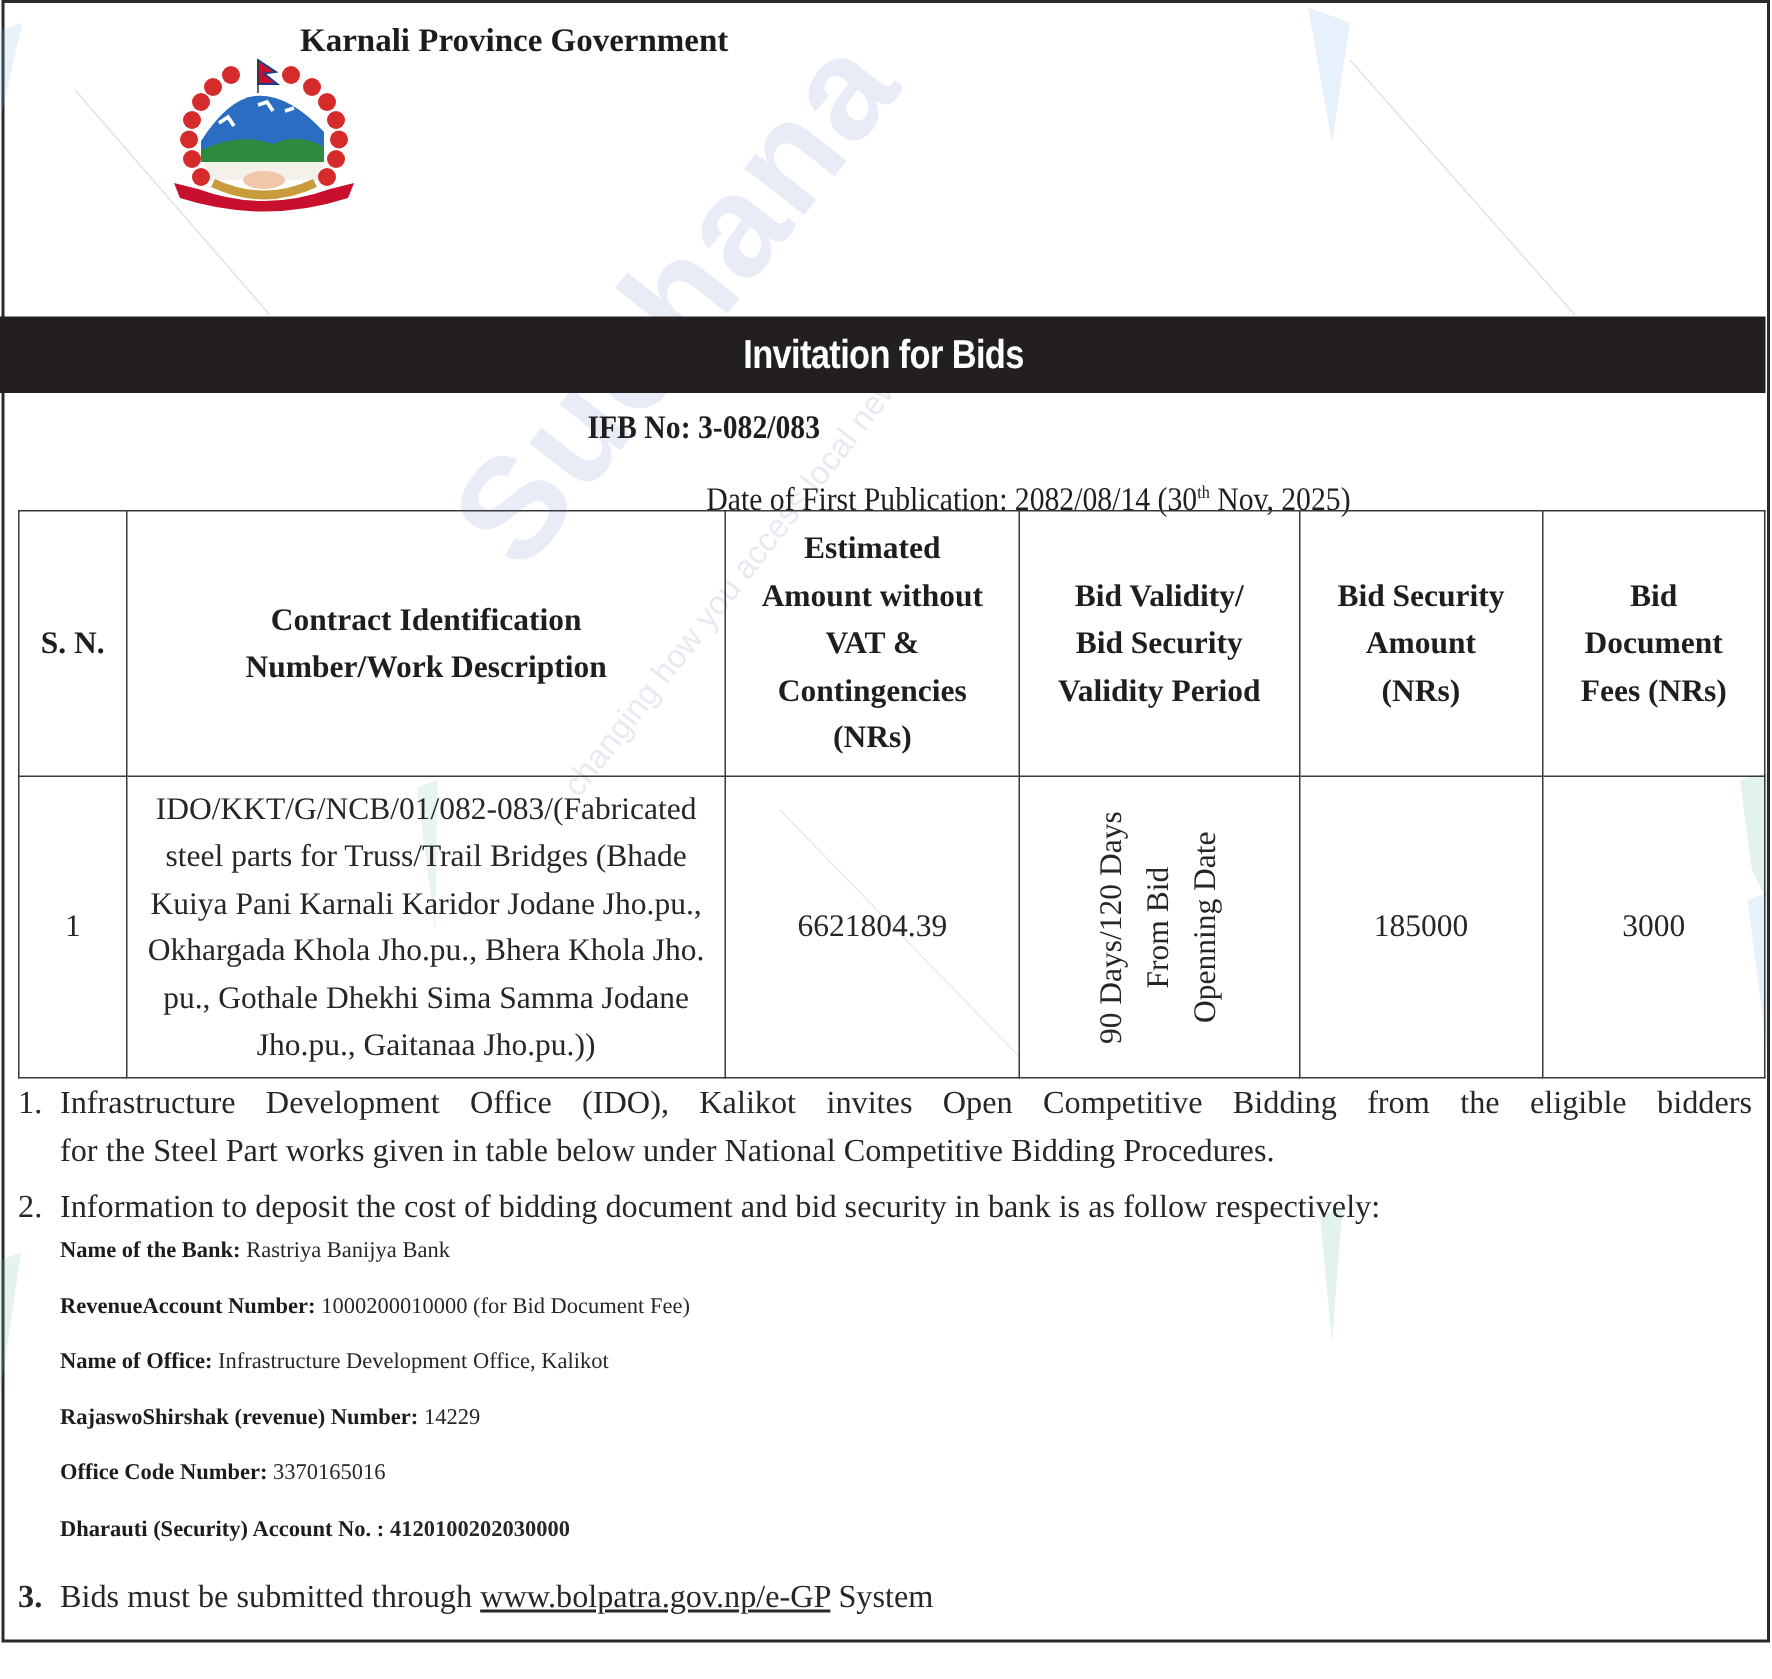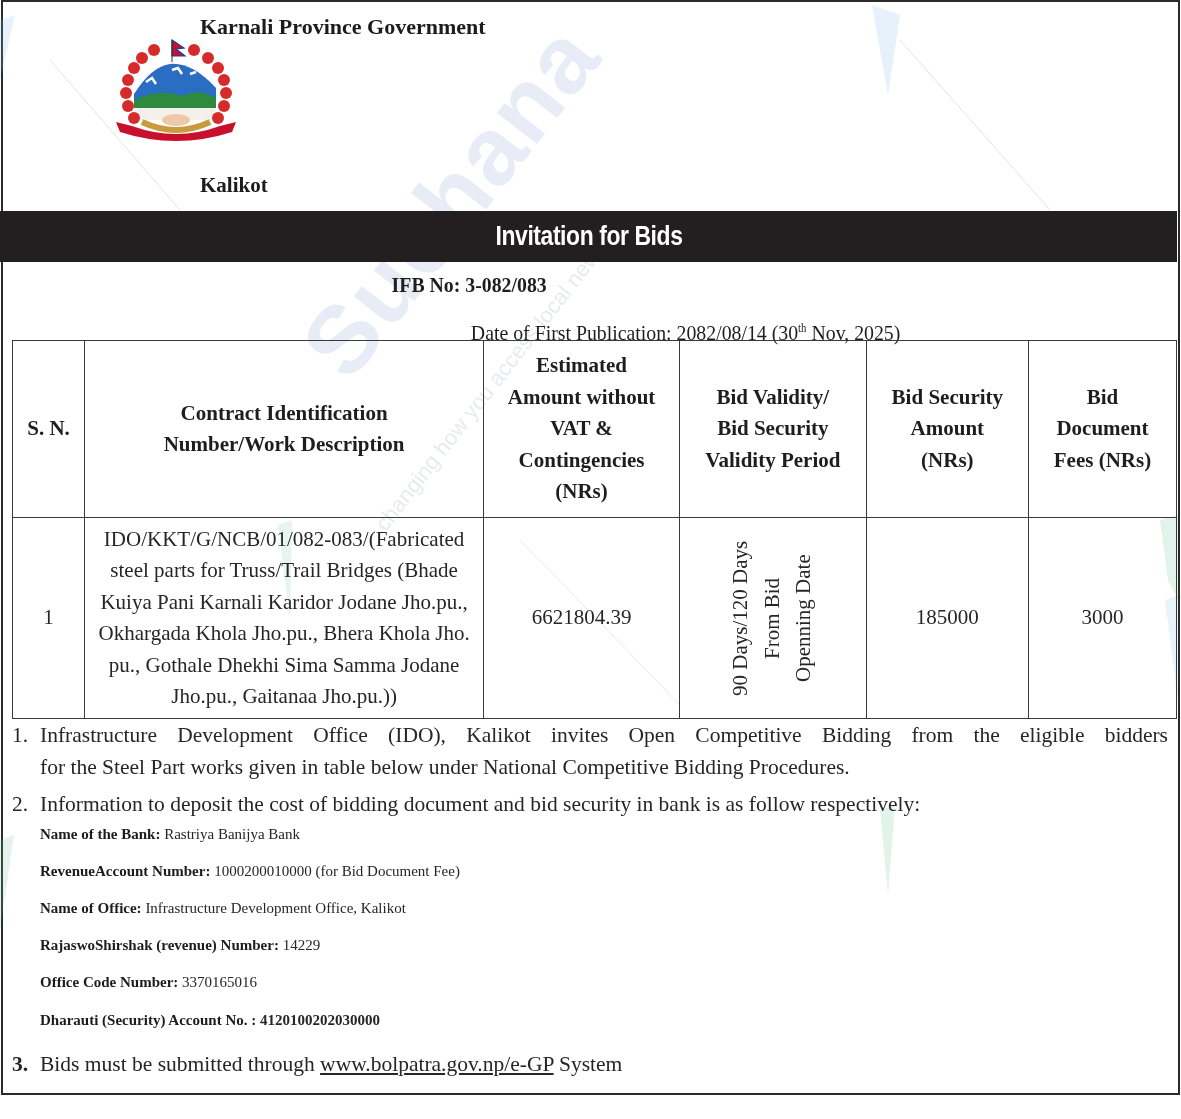--- a/index.html
+++ b/index.html
@@ -119,21 +119,20 @@
       <circle cx="106" cy="30" r="6"></circle>
         <circle cx="112" cy="42" r="6"></circle>
         <circle cx="114" cy="55" r="6"></circle>
       <circle cx="112" cy="68" r="6"></circle>
         <circle cx="106" cy="80" r="6"></circle>
     </g>
 
     <path d="M4,84 L20,88 Q64,104 108,88 L124,84 L120,94 Q64,112 8,94 Z" fill="#c8102e"></path>
   </svg>
   <div class="h-line h1">Karnali Province Government</div>
-  <div class="h-line h5">Kalikot</div>
 </div>
 
 <div class="banner">
   <span>Invitation for Bids</span>
 </div>
 
 <div class="ifb">
   <span>IFB No: 3-082/083</span>
 </div>
 <div class="pubdate">

